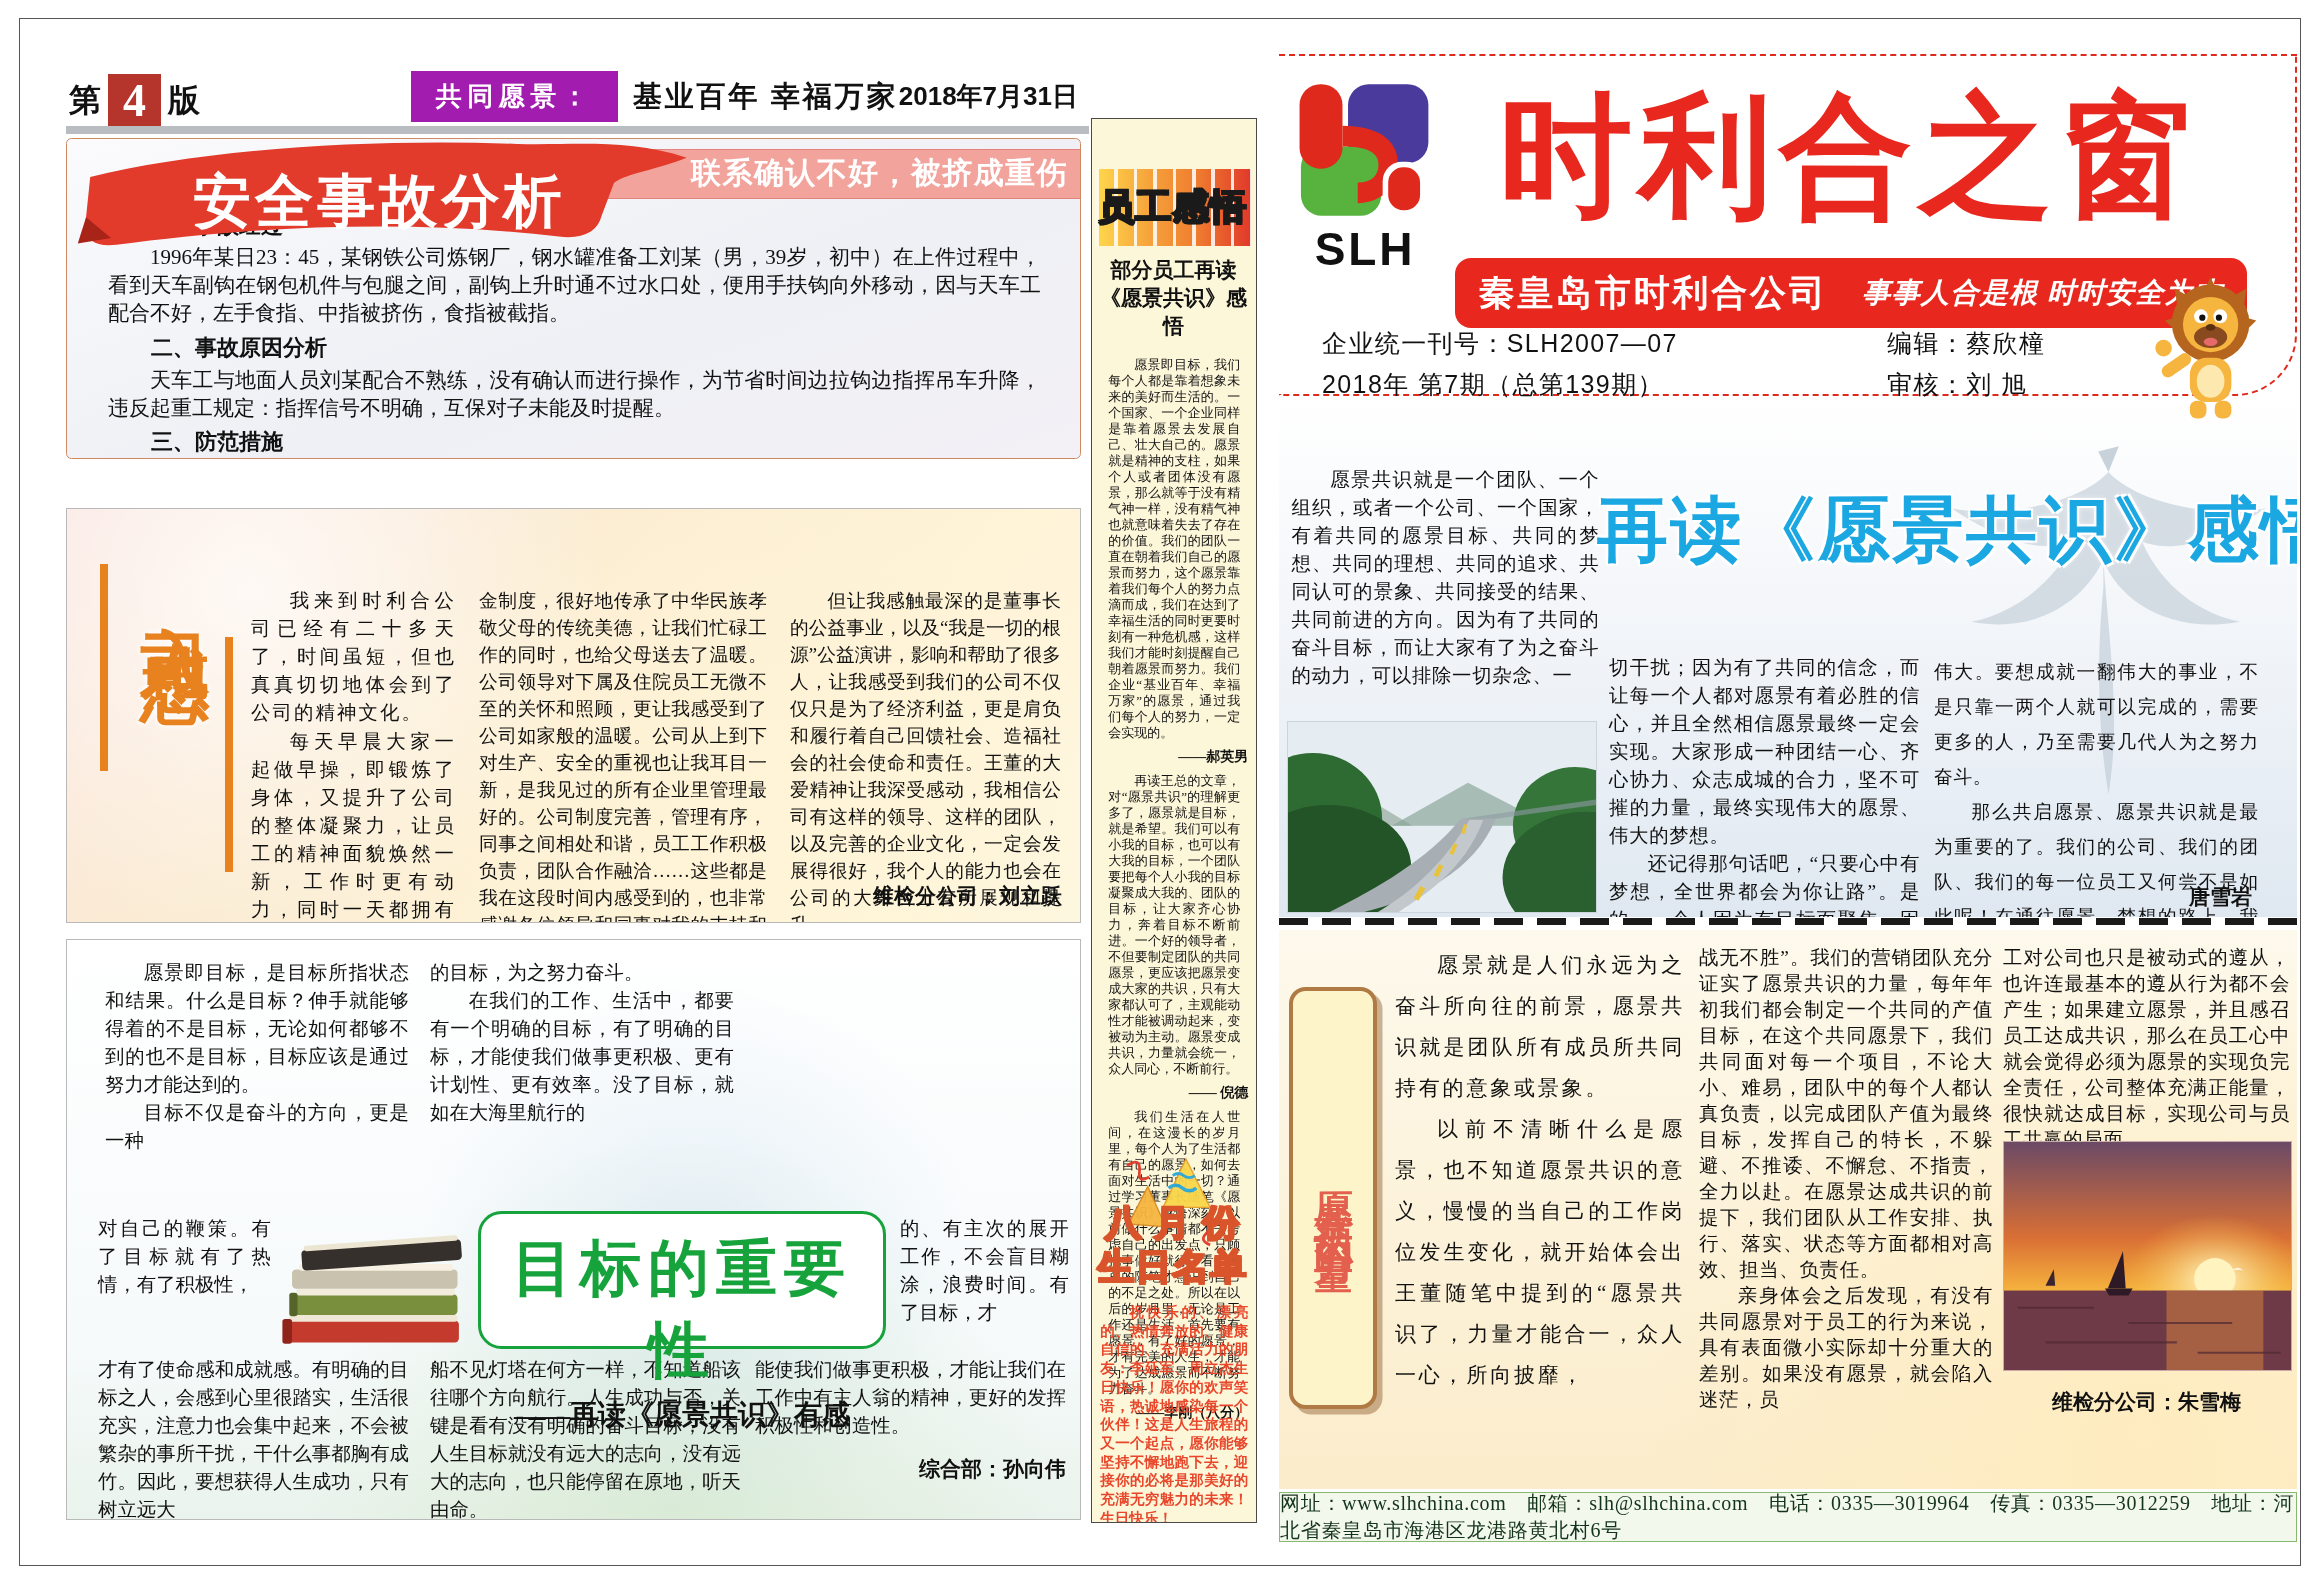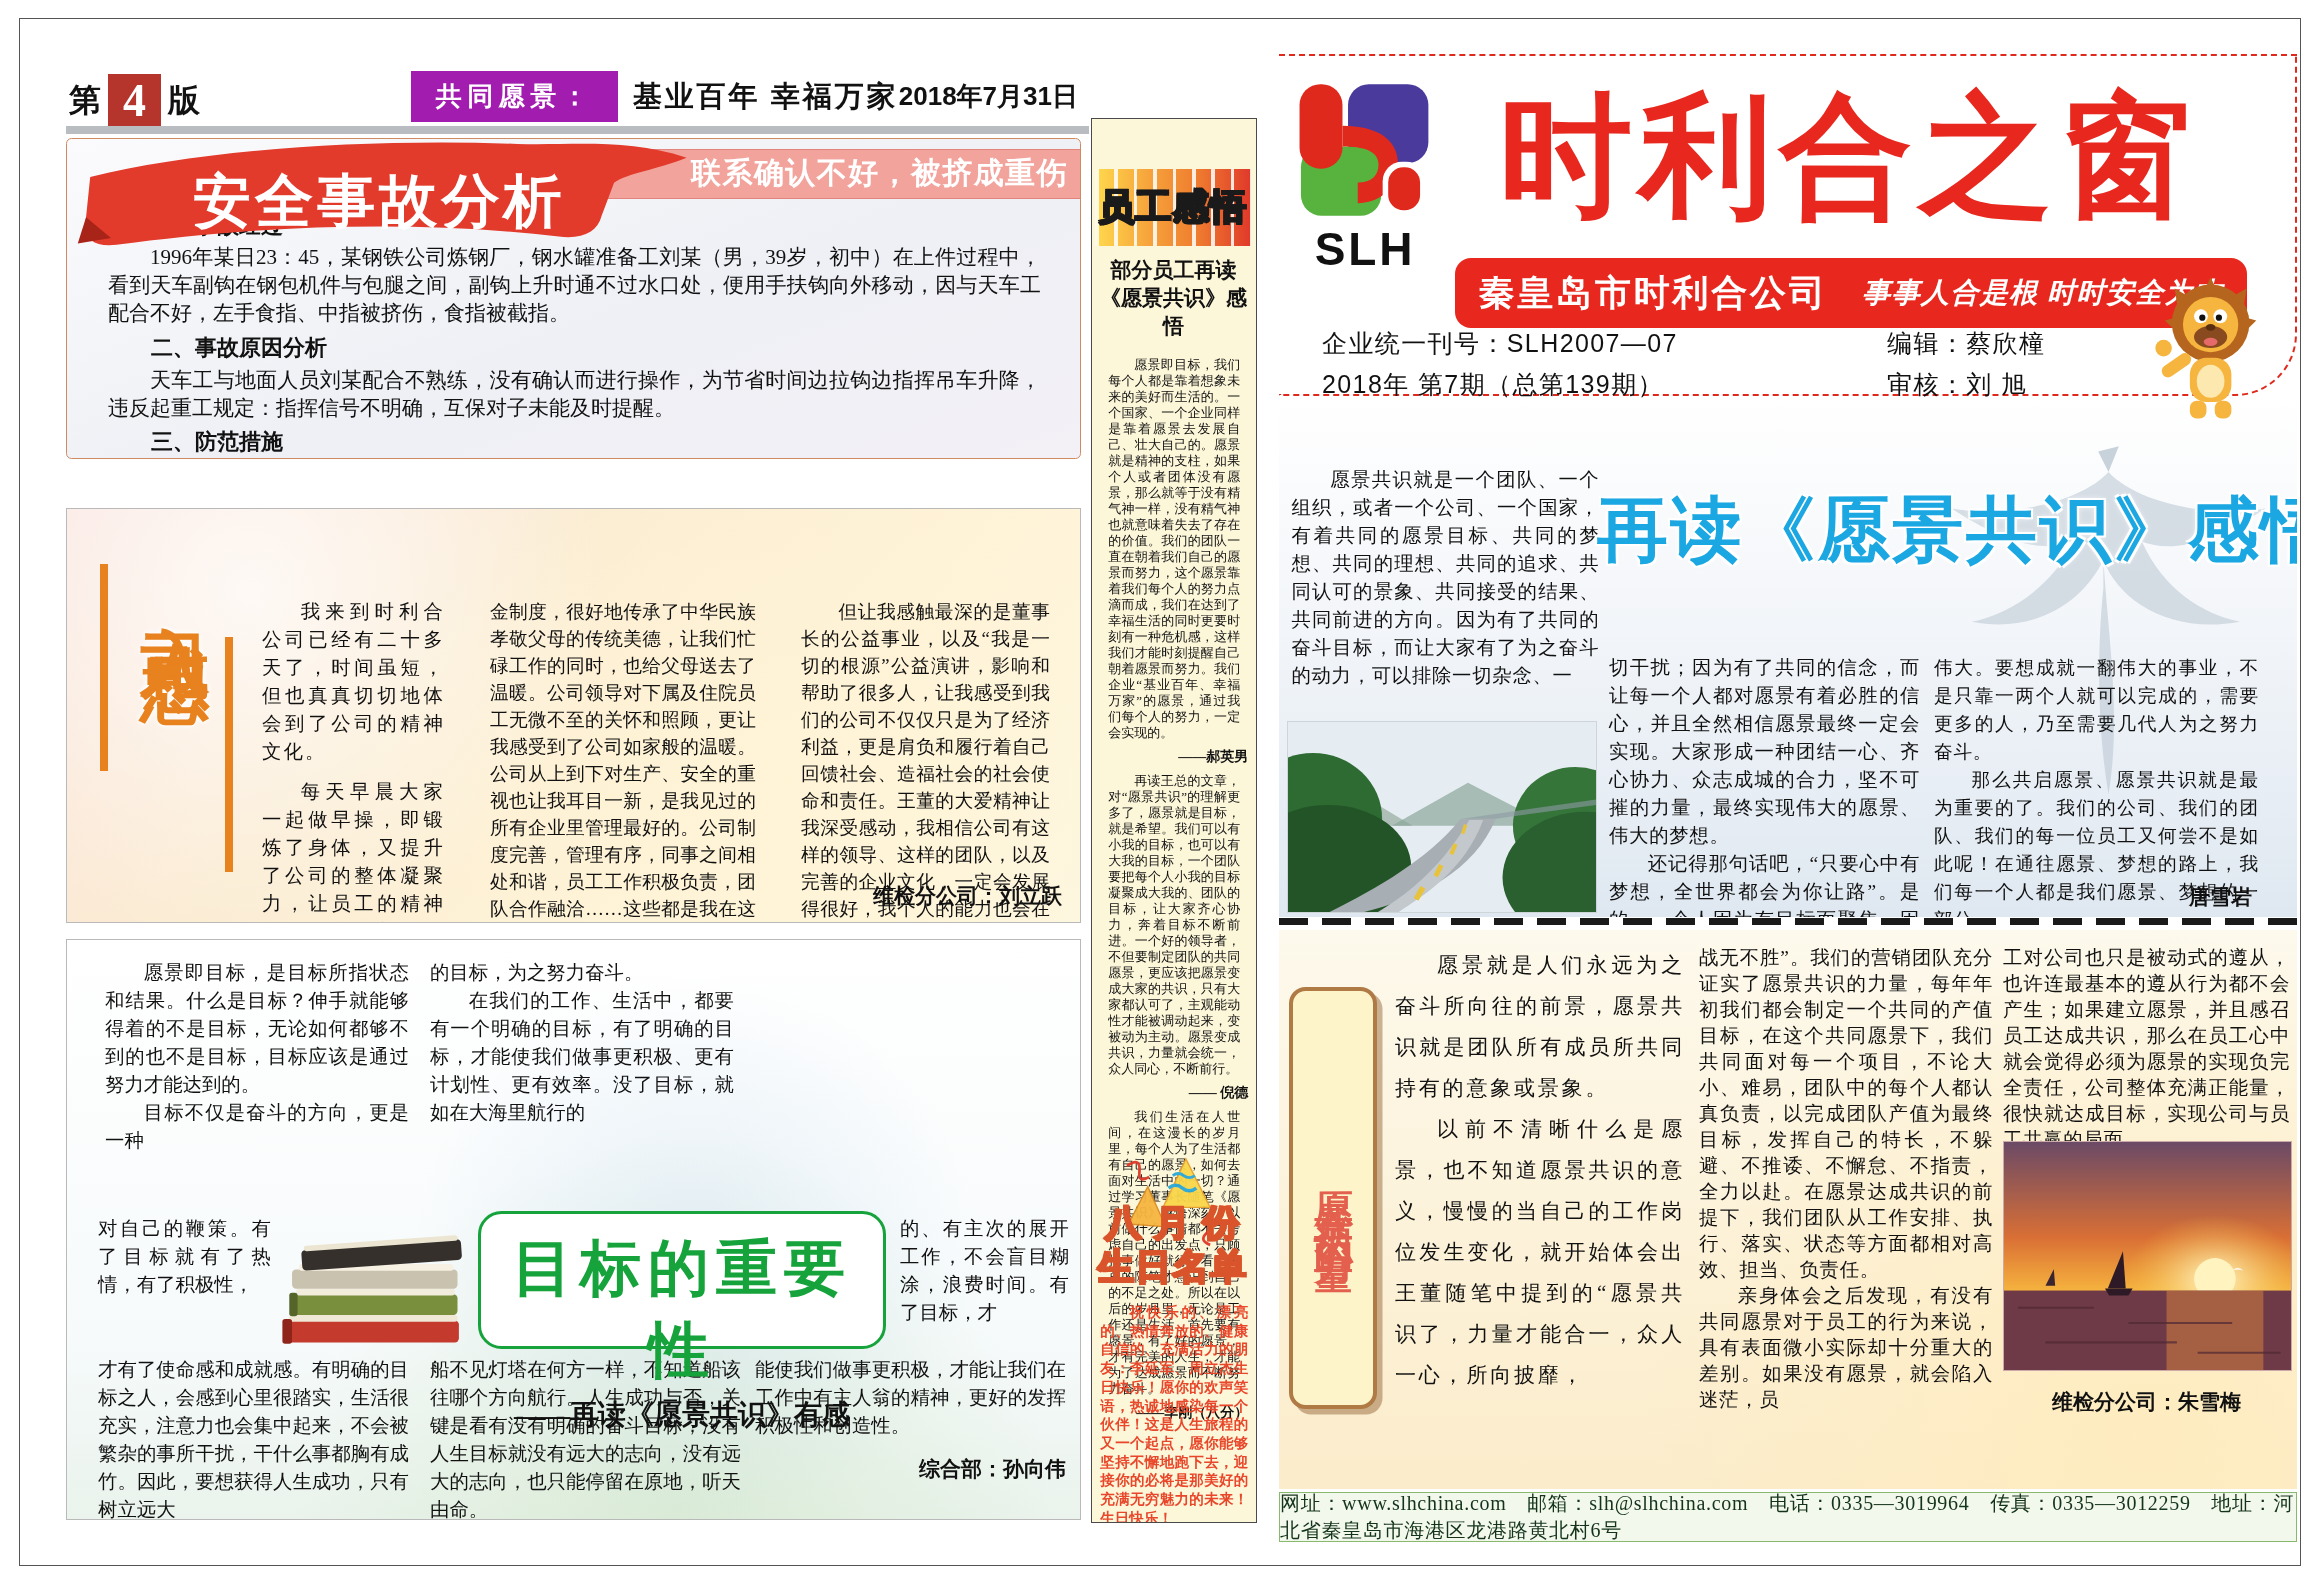--- a/index.html
+++ b/index.html
@@ -35,21 +35,21 @@
      background:
        radial-gradient(circle at 18% 20%,rgba(255,255,255,.75),rgba(255,255,255,0) 40%),
        radial-gradient(circle at 70% 80%,rgba(255,244,214,.9),rgba(255,244,214,0) 55%),
        linear-gradient(135deg,#fae4de 0%,#fbecd2 38%,#fff3d8 68%,#fdf8e2 100%);}
   .join-bar1{left:33px;top:55px;width:8.3px;height:207px;background:#e8821e;}
   .join-bar2{left:158px;top:128px;width:8.3px;height:235px;background:#e8821e;}
   .join-title{left:46px;top:61px;width:108px;height:325px;writing-mode:vertical-rl;text-orientation:upright;
        font-size:69px;font-weight:bold;color:#e8821e;letter-spacing:9.7px;
        text-shadow:0 0 4.1px #fff,0 0 7px #fff;}
   .jcol{font-size:19.4px;line-height:28px;text-align:justify;}
-  .jcol .para{margin:12px;text-indent:2em;}
+  .jcol .para{margin:1px;text-indent:2em;}
   [data-noindent-first] .para:first-child{text-indent:0;}
   .join-c1{left:183px;top:77px;width:207px;letter-spacing:2.1px;}
   .join-c2{left:411px;top:77px;width:290px;font-size:18.7px;line-height:27px;}
   .join-c3{left:722px;top:77px;width:273px;font-size:18.7px;line-height:27px;}
   .sign{font-weight:bold;text-align:right;font-size:21px;}
   .join-sign{left:722px;top:373px;width:273px;}
   
   .sec-goal{left:66px;top:939px;width:1013px;height:579px;border:0.7px solid #b9b9b9;overflow:hidden;
      background:
        radial-gradient(circle at 62% 55%,rgba(190,215,235,.35),rgba(190,215,235,0) 40%),
@@ -116,21 +116,21 @@
       background:linear-gradient(180deg,#ffffff 0%,#f2f5f9 45%,#dfe8f1 100%);}
   .eagle{left:636px;top:-7px;width:387px;height:442px;opacity:.55;}
   .vision-title{left:318px;top:83px;width:691px;text-align:center;font-size:71px;font-weight:bold;color:#1ba7e2;
       letter-spacing:2.8px;white-space:nowrap;font-family:"Liberation Sans",sans-serif;
       text-shadow:2.1px 2.1px 0 #fff,-2.1px 2.1px 0 #fff,2.1px -2.1px 0 #fff,-2.1px -2.1px 0 #fff,0 0 7px #fff;}
   .vcol{font-size:19.4px;line-height:28px;text-align:justify;letter-spacing:0.7px;}
   .vcol .para{margin:0;text-indent:2em;}
   .vis-c1{left:12.4px;top:66px;width:308px;}
   .vis-photo{left:8.3px;top:321px;width:308px;height:190px;border:0.7px solid #cdd4da;}
   .vis-c2{left:330px;top:254px;width:311px;}
-  .vis-c3{left:655px;top:254px;width:325px;font-size:18.7px;line-height:28px;}
+  .vis-c3{left:655px;top:254px;width:325px;font-size:18.7px;line-height:35px;}
   .vis-sign{left:655px;top:483px;width:318px;}
   .divider-dash{left:1279px;top:918px;width:1018px;height:7px;
       background:repeating-linear-gradient(90deg,#1a1a1a 0 29px,transparent 29px 43px);}
   
   .sec-power{left:1279px;top:930px;width:1018px;height:559px;overflow:hidden;
       background:
         radial-gradient(circle at 85% 90%,rgba(255,236,190,.9),rgba(255,236,190,0) 50%),
         linear-gradient(180deg,#fdf9ec 0%,#fcf0d4 70%,#fbeccb 100%);}
   .power-titlebox{left:10.4px;top:57px;width:88px;height:422px;background:#fdf4ca;border:4.1px solid #b07a45;
       border-radius:16.6px;box-sizing:border-box;box-shadow:5.5px 5.5px 0 rgba(140,90,45,.45);

